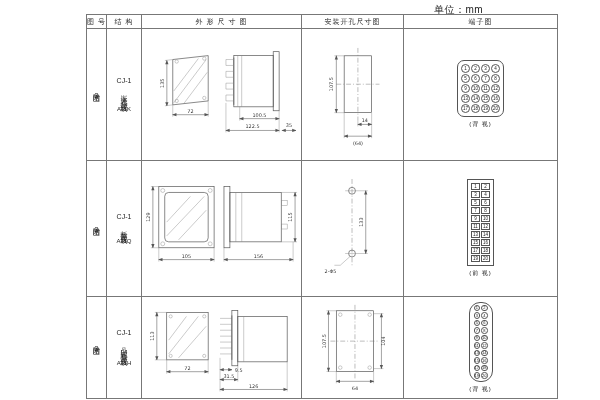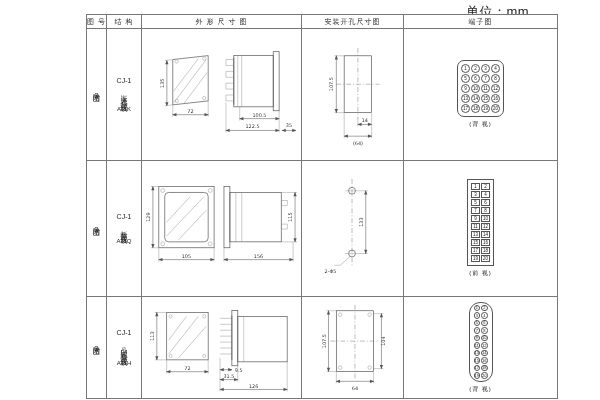--- a/index.html
+++ b/index.html
@@ -1,18 +1,18 @@
 <!DOCTYPE html>
 <html><head>
 <meta charset="utf-8">
 <style>
   *{box-sizing:border-box;margin:0;padding:0}
   html,body{width:600px;height:400px}
   body{background:#fff;font-family:"Liberation Sans","DejaVu Sans",sans-serif;color:#222;position:relative;overflow:hidden}
-  .unit{position:absolute;top:3px;left:466px;font-size:13px;letter-spacing:.5px}
+  .unit{position:absolute;top:3px;left:434px;font-size:10px;letter-spacing:.5px}
   .tbl{position:absolute;left:86px;top:14px;display:grid;
        grid-template-columns:20px 35px 160px 102px 154px;
        grid-template-rows:14px 132px 136px 102px;
        border-top:1px solid #777;border-left:1px solid #777;background:#fff}
   .cell{border-right:1px solid #777;border-bottom:1px solid #777;display:flex;align-items:center;justify-content:center;overflow:hidden}
   .hd{font-size:7px;letter-spacing:1px;white-space:nowrap}
   .vtext{writing-mode:vertical-rl;text-orientation:upright;font-size:7px;letter-spacing:2px;line-height:1}
   .struct{flex-direction:column;gap:5px}
   .model{font-size:7px}
   .code{font-size:6px}

